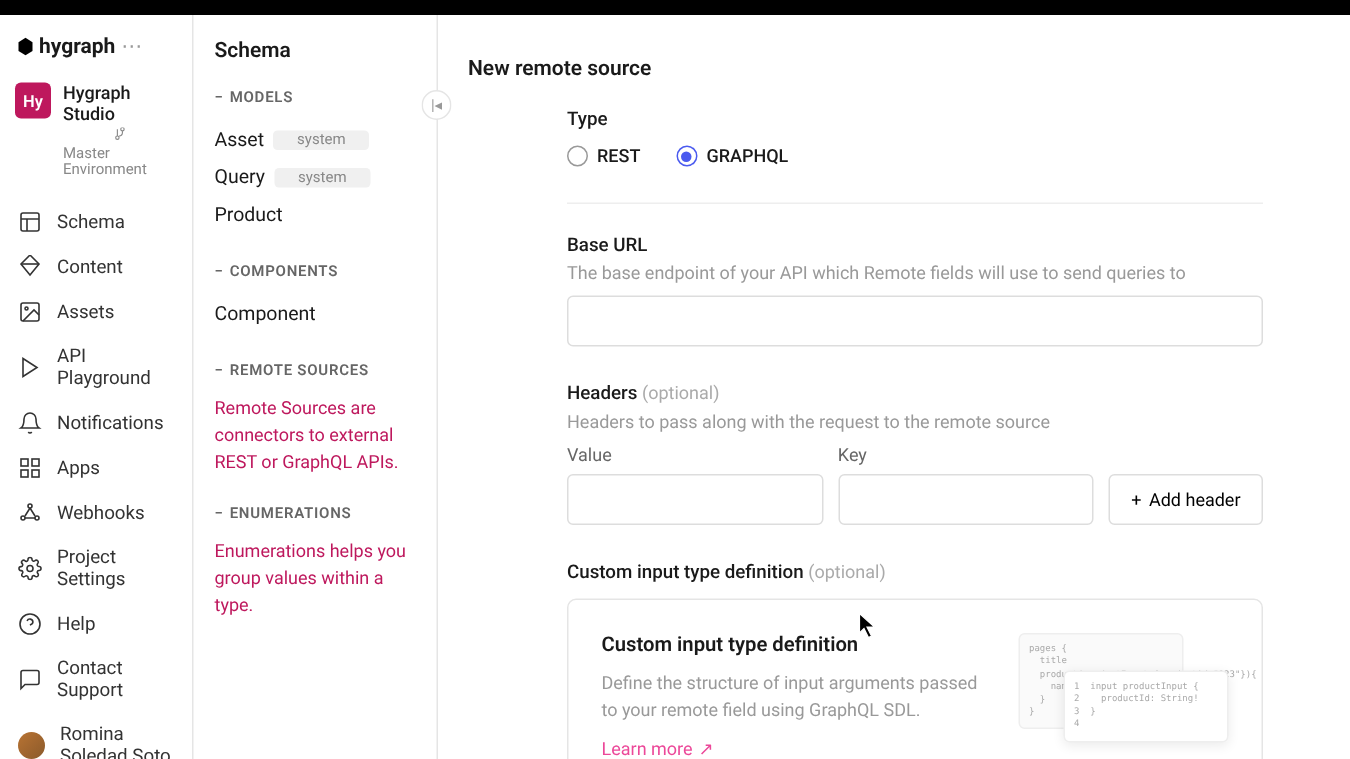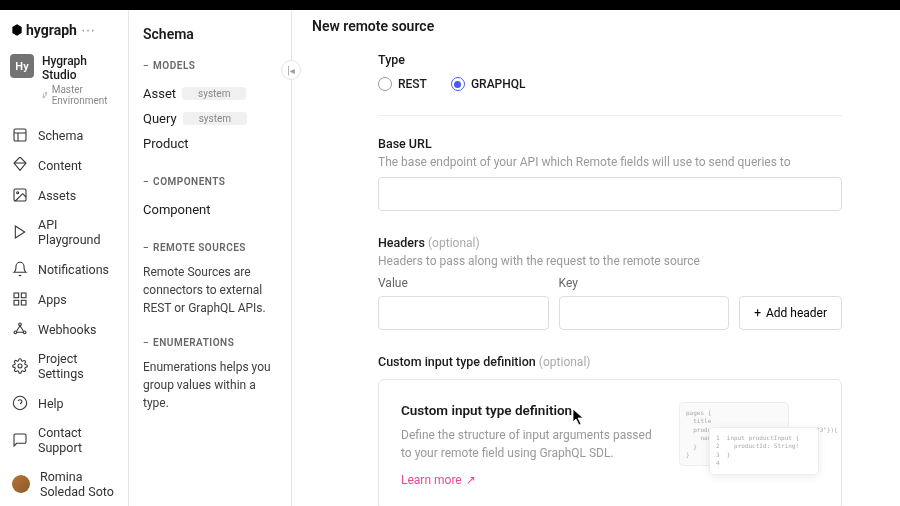--- a/index.html
+++ b/index.html
@@ -4,38 +4,38 @@
 <style>
 * { margin: 0; padding: 0; box-sizing: border-box; font-family: -apple-system, BlinkMacSystemFont, 'Segoe UI', Roboto, sans-serif; }
 body { width: 900px; height: 506px; background: #000; overflow: hidden; font-size: 13px; color: #1a1a1a; }
 .app { display: flex; width: 100%; height: 496px; margin-top: 10px; background: #fff; }
 .sidebar-main { width: 129px; border-right: 1px solid #e5e5e5; display: flex; flex-direction: column; padding: 12px 0; }
 .logo-row { display: flex; align-items: flex-end; padding: 0 10px 10px; gap: 4px; }
 .logo { font-weight: 700; font-size: 14px; display: flex; align-items: center; gap: 2px; }
 .logo svg { width: 14px; height: 14px; }
 .dots { color: #999; font-size: 14px; letter-spacing: -1px; }
 .project { display: flex; gap: 8px; padding: 6px 10px 14px; align-items: flex-start; }
-.proj-badge { width: 24px; height: 24px; background: #737373; color: #fff; border-radius: 4px; display: flex; align-items: center; justify-content: center; font-size: 11px; font-weight: 600; flex-shrink: 0; }
+.proj-badge { width: 24px; height: 24px; background: #be185d; color: #fff; border-radius: 4px; display: flex; align-items: center; justify-content: center; font-size: 11px; font-weight: 600; flex-shrink: 0; }
 .proj-info { display: flex; flex-direction: column; gap: 2px; }
 .proj-name { font-size: 12px; font-weight: 500; }
-.proj-env { font-size: 10px; color: #888; display: flex; align-items: center; gap: 3px; }
+.proj-env { font-size: 10px; color: #888; display: flex; align-items: center; gap: 3px; flex-direction: column; }
 .nav-section { display: flex; flex-direction: column; }
 .nav-item { display: flex; align-items: center; gap: 10px; padding: 7px 12px; cursor: pointer; font-size: 12.5px; color: #333; }
 .nav-item svg { width: 16px; height: 16px; flex-shrink: 0; stroke: #333; fill: none; stroke-width: 1.6; }
 .nav-spacer { flex: 1; }
 .avatar { width: 18px; height: 18px; border-radius: 50%; background: linear-gradient(135deg, #b87333, #8b5a2b); flex-shrink: 0; }
 .sidebar-schema { width: 163px; border-right: 1px solid #e5e5e5; padding: 16px 14px; position: relative; }
 .schema-title { font-size: 14px; font-weight: 600; margin-bottom: 18px; }
 .schema-section { margin-bottom: 20px; }
 .schema-heading { font-size: 10px; font-weight: 600; letter-spacing: 0.5px; color: #666; text-transform: uppercase; margin-bottom: 10px; display: flex; align-items: center; gap: 4px; }
 .schema-item { font-size: 13px; padding: 5px 0; display: flex; align-items: center; gap: 6px; }
 .system-badge { background: #f0f0f0; color: #888; font-size: 10px; padding: 1px 16px; border-radius: 3px; }
-.schema-desc { font-size: 12px; color: #404040; line-height: 1.5; margin-top: 4px; }
+.schema-desc { font-size: 12px; color: #be185d; line-height: 1.5; margin-top: 4px; }
 .collapse-btn { position: absolute; right: -10px; top: 50px; width: 20px; height: 20px; background: #fff; border: 1px solid #e5e5e5; border-radius: 50%; display: flex; align-items: center; justify-content: center; font-size: 10px; color: #999; }
-.main { flex: 1; overflow-y: auto; padding: 8px 20px; }
+.main { flex: 1; overflow-y: auto; padding: 28px 20px; }
 .main-title { font-size: 14px; font-weight: 600; margin-bottom: 18px; }
 .form-area { padding-left: 66px; max-width: 530px; }
 .form-group { margin-bottom: 24px; }
 .form-label { font-size: 12.5px; font-weight: 500; margin-bottom: 4px; display: block; }
 .form-desc { font-size: 12px; color: #999; margin-bottom: 8px; }
 .radio-row { display: flex; gap: 24px; margin-top: 10px; }
 .radio-opt { display: flex; align-items: center; gap: 6px; font-size: 12px; font-weight: 500; }
 .radio { width: 14px; height: 14px; border: 1.5px solid #999; border-radius: 50%; display: flex; align-items: center; justify-content: center; }
 .radio.checked { border-color: #4a5aef; }
 .radio.checked::after { content: ''; width: 7px; height: 7px; background: #4a5aef; border-radius: 50%; }

